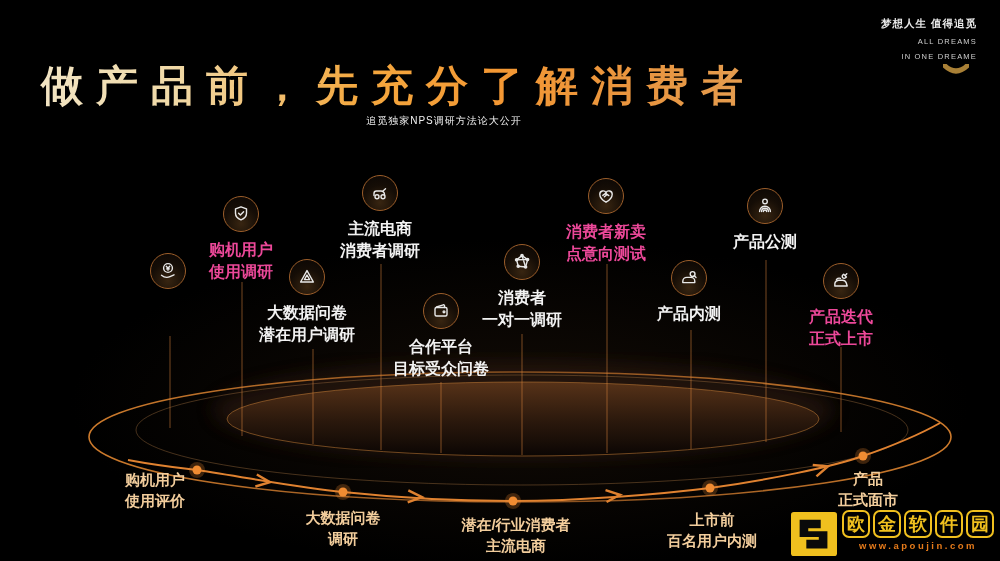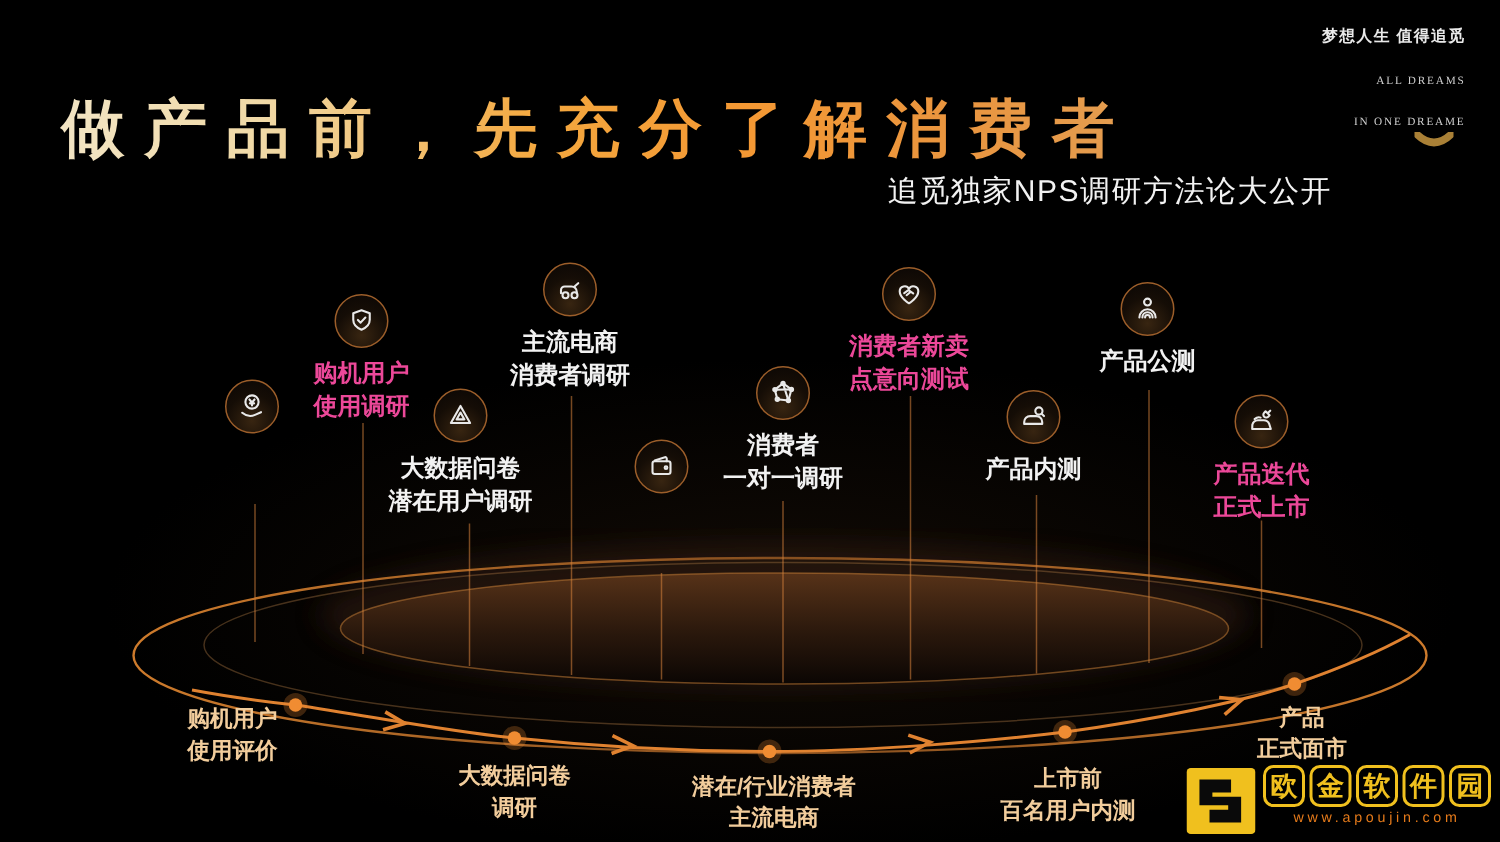--- a/index.html
+++ b/index.html
@@ -2,32 +2,32 @@
 <html><head>
 <meta charset="utf-8">
 <style>
   html,body{margin:0;padding:0;background:#000;}
   body{width:1000px;height:561px;position:relative;overflow:hidden;
        font-family:"Liberation Sans","DejaVu Sans",sans-serif;}
   .stage{position:absolute;inset:0;
          background:radial-gradient(ellipse 600px 220px at 52% 72%, #120b05 0%, #000 75%);}
 
   
-  .brand{position:absolute;top:17px;right:23px;text-align:right;z-index:5;font-family:Liberation Serif, serif;}
+  .brand{position:absolute;top:17px;right:23px;text-align:right;z-index:5;}
   .brand-cn{font-size:10.5px;font-weight:bold;color:#e9e9e9;letter-spacing:1px;}
-  .brand-en{font-size:7.5px;color:#cfcfcf;letter-spacing:1.2px;margin-top:18px;}
+  .brand-en{font-size:7.5px;color:#cfcfcf;letter-spacing:1.2px;margin-top:6px;}
   .brand-arc{margin-top:3px;margin-right:8px;}
 
   
   .title{position:absolute;top:58px;left:0;width:797px;text-align:center;z-index:5;
          font-size:42px;font-weight:bold;letter-spacing:13px;
          background:linear-gradient(90deg,#f3e8cd 0%,#f0d9a6 22%,#f4a83f 45%,#f49833 62%,#e9953f 80%,#e2a057 100%);
          -webkit-background-clip:text;background-clip:text;color:transparent;}
-  .subtitle{position:absolute;top:114px;left:0;width:888px;text-align:right;z-index:5;
-            font-size:20px;color:#f2f2f2;letter-spacing:1px;}
+  .subtitle{position:absolute;top:114px;left:0;width:888px;text-align:center;z-index:5;
+            font-size:10px;color:#f2f2f2;letter-spacing:1px;}
 
   
   .decor{position:absolute;left:0;top:0;z-index:1;}
 
   
   .node{position:absolute;transform:translateX(-50%);display:flex;flex-direction:column;
         align-items:center;width:160px;z-index:3;}
   .icon-circle{width:36px;height:36px;border-radius:50%;border:1.5px solid #9c5e2a;
         background:radial-gradient(circle at 50% 78%, #382511 0%, #150d06 55%, #0a0604 100%);
         display:flex;align-items:center;justify-content:center;margin-bottom:7px;box-sizing:border-box;}
@@ -44,21 +44,21 @@
   .tl-label span{display:block;}
 
   
   .watermark{position:absolute;right:6px;bottom:3px;display:flex;align-items:flex-start;
         gap:5px;z-index:6;}
   .wm-right{display:flex;flex-direction:column;align-items:center;}
   .wm-chars{display:flex;gap:3px;}
   .wm-char{width:24px;height:24px;border:2.5px solid #f0c01e;border-radius:7px;
         color:#f0c01e;font-size:18px;font-weight:bold;display:flex;align-items:center;
         justify-content:center;box-sizing:content-box;}
-  .wm-url{margin-top:2px;color:#e57a1a;font-size:9.5px;font-weight:normal;letter-spacing:2.5px;}
+  .wm-url{margin-top:2px;color:#e57a1a;font-size:9.5px;font-weight:bold;letter-spacing:2.5px;}
 </style>
 </head>
 <body>
 
 <div class="stage"></div>
 
 <svg class="decor" width="1000" height="561" viewBox="0 0 1000 561">
   <defs>
     <linearGradient id="innerFill" x1="0" y1="0" x2="0" y2="1">
       <stop offset="0" stop-color="#5a3419" stop-opacity="0.95"></stop>
@@ -182,20 +182,24 @@
 </div>
 
 <div class="node" style="left:441px;top:293px">
   <div class="icon-circle">
     <svg viewBox="0 0 20 20">
         <rect x="4" y="6.5" width="12" height="8.5" rx="1.5"></rect>
         <path d="M13.5 6.5 V4.8 A1 1 0 0 0 12.3 3.8 L5.5 6"></path>
         <circle cx="13" cy="10.8" r="0.9"></circle>
       </svg>
   </div>
+  <div class="node-label">
+    <span>合作平台</span>
+      <span>目标受众问卷</span>
+  </div>
 </div>
 
 <div class="node" style="left:522px;top:244px">
   <div class="icon-circle">
     <svg viewBox="0 0 20 20">
         <path d="M10 3.6 L15.6 7.6 L13.6 15 L6.2 14.2 L4.6 7.8 Z"></path>
         <path d="M10 3.6 L13.6 15 M4.6 7.8 L15.6 7.6"></path>
         <circle cx="10" cy="3.6" r="1.1"></circle>
         <circle cx="15.6" cy="7.6" r="1.1"></circle>
         <circle cx="13.6" cy="15" r="1.1"></circle>

